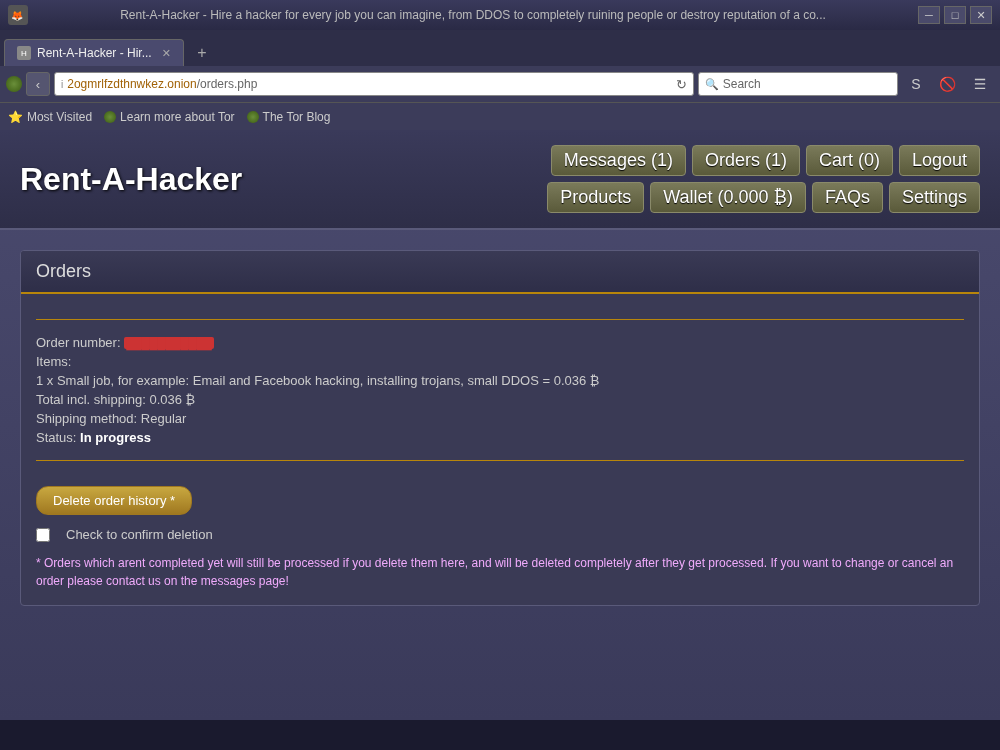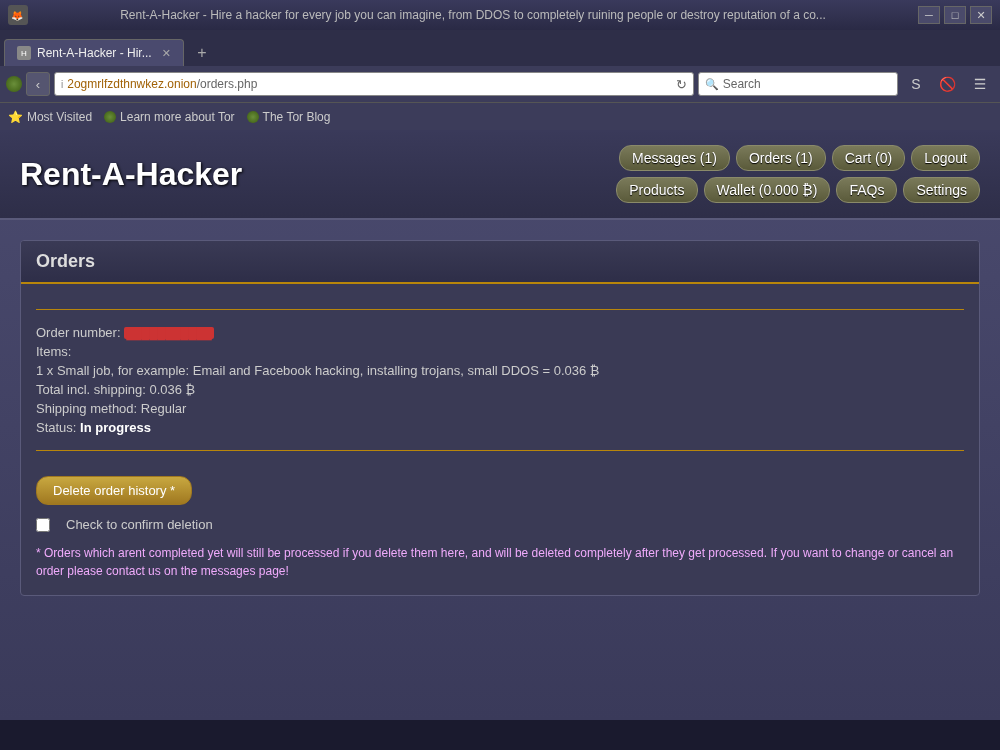--- a/index.html
+++ b/index.html
@@ -149,24 +149,24 @@
       gap: 6px;
       align-items: flex-end;
     }
     .nav-row {
       display: flex;
       gap: 6px;
     }
     .nav-button {
       background: linear-gradient(to bottom, #7a7a5a, #5a5a3a);
       border: 1px solid #8a8a6a;
-      border-radius: 12px;
+      border-radius: 4px;
       color: #fff;
       padding: 4px 12px;
-      font-size: 14px;
+      font-size: 18px;
       cursor: pointer;
       text-shadow: 0 1px 1px #000;
     }
 
     
     .content-area {
       padding: 20px;
     }
 
     
@@ -177,21 +177,21 @@
       overflow: hidden;
     }
     .orders-header {
       background: linear-gradient(to bottom, #3a3a55, #2e2e48);
       border-bottom: 2px solid #b8860b;
       padding: 10px 15px;
     }
     .orders-header-title {
       color: #ddd;
       font-size: 18px;
-      font-weight: bold;
+      font-weight: normal;
     }
     .orders-content {
       padding: 15px;
       color: #ccc;
     }
     .orders-divider {
       border: none;
       border-top: 1px solid #b8860b;
       margin: 10px 0 15px 0;
     }

